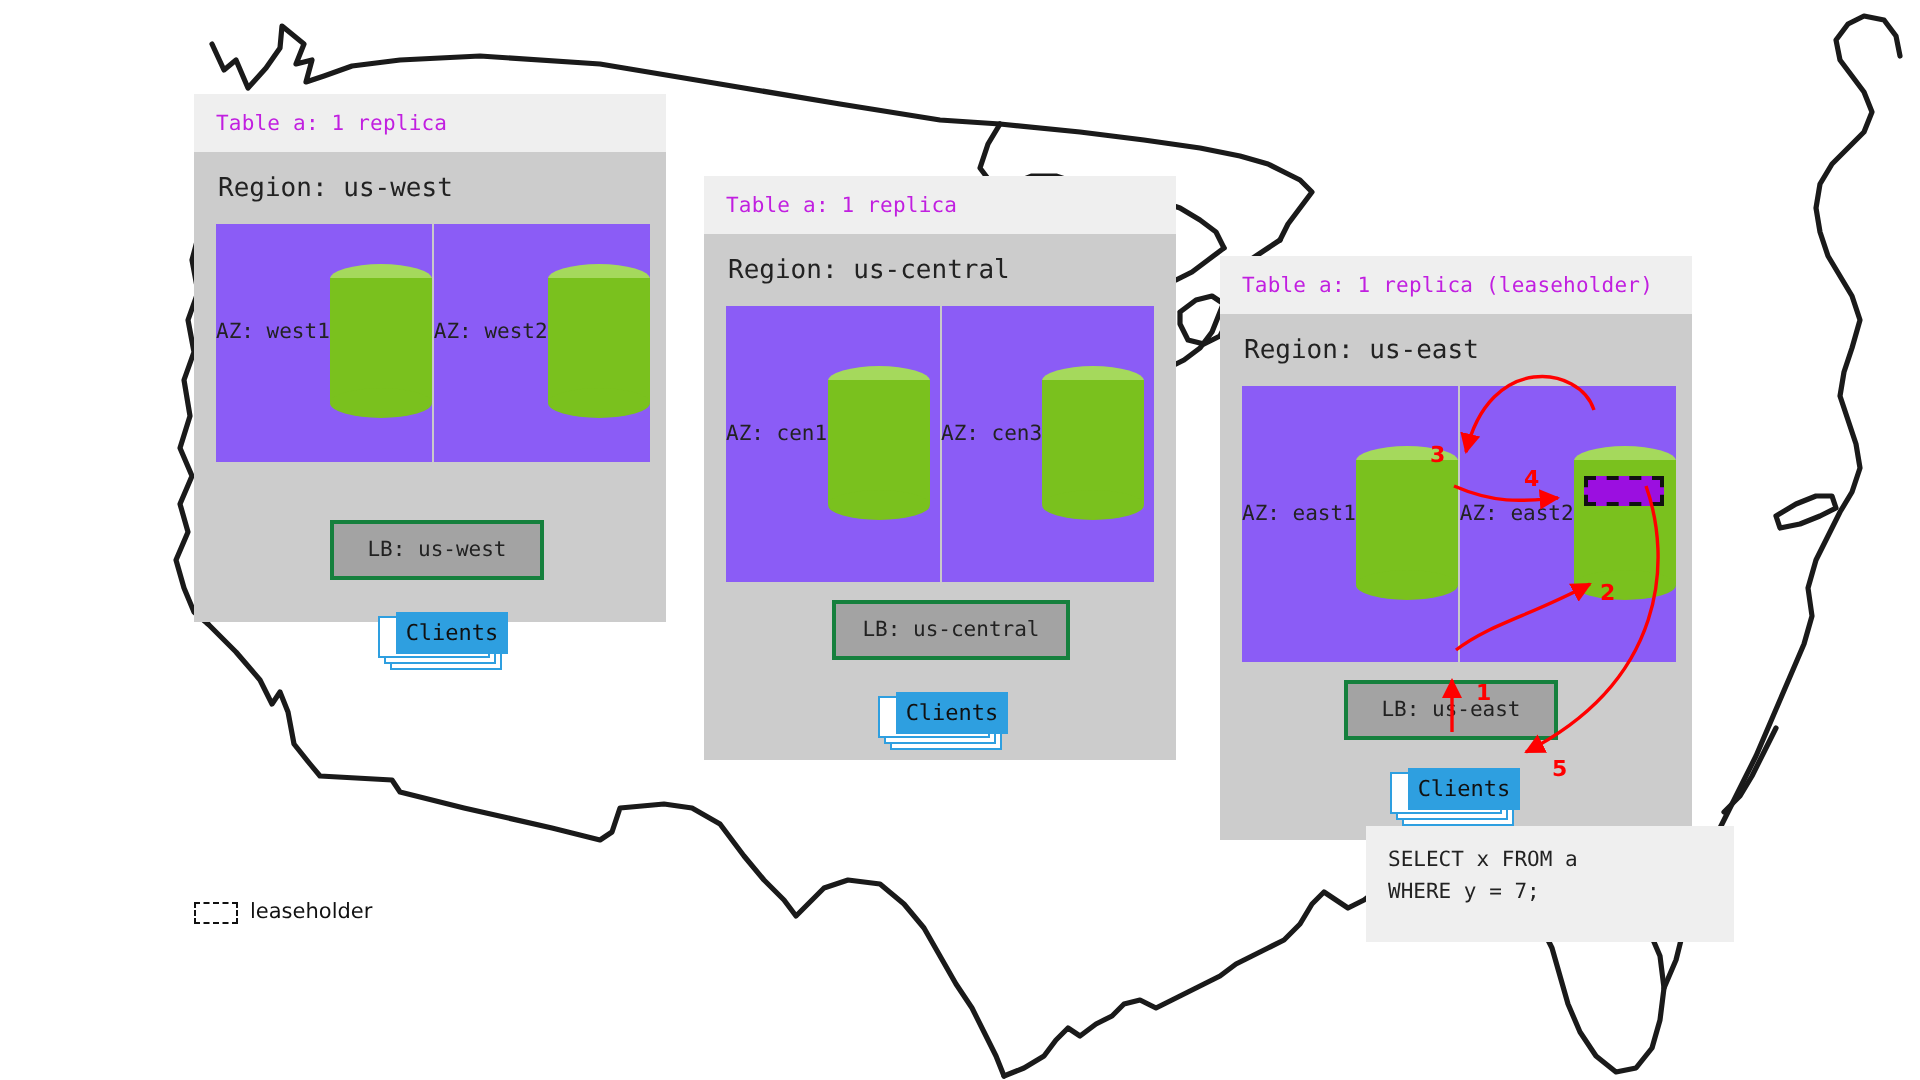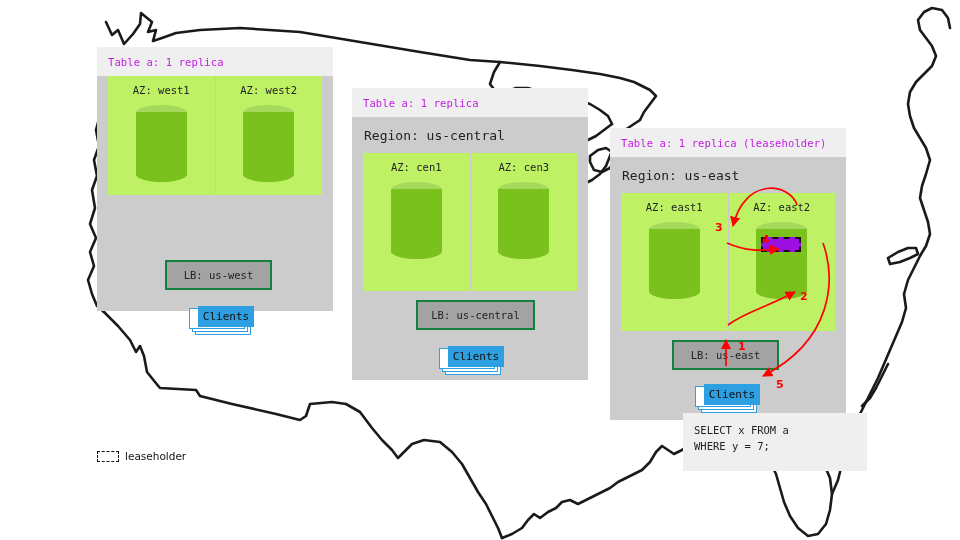--- a/index.html
+++ b/index.html
@@ -23,24 +23,24 @@
   }
   .panel-body{
     background:#cccccc;padding:0 11px 11px 11px;
   }
   .region-title{
     color:#222;font-size:13px;font-family:"DejaVu Sans Mono",monospace;
     padding:11px 0 10px 1px;white-space:nowrap;
   }
   .az-row{display:flex;background:#eeeeee;}
   .az-cell{
-    flex:1 1 0;background:#bef264;
+    flex:1 1 0;background:#8b5cf6;
     border-right:1px solid #c9c9c9;
     padding:8px 0 10px 0;
-    display:flex;flex-direction:column;align-items:center;
+    display:flex;align-items:center;
     position:relative;
   }
   .az-cell:last-child{border-right:none;}
   .az-label{
     font-size:10.5px;color:#222;font-family:"DejaVu Sans Mono",monospace;
     margin-bottom:9px;white-space:nowrap;
   }
 
   
   .cyl{position:relative;}
@@ -167,20 +167,21 @@
       <path d="M888,258 L898,252 L908,248 L916,248 L918,254 L910,258 L900,262
                L890,264 L888,258"></path>
 
       <path d="M862,406 L870,398 L876,388 L882,376 L888,364"></path>
     </g>
   </svg>
 
   <div class="region-panel" style="left:97px;top:47px;width:236px;">
     <div class="panel-header">Table a: 1 replica</div>
     <div class="panel-body" style="height:224px;position:relative;">
+      <div class="region-title">Region: us-west</div>
       <div class="az-row" style="height:119px;">
         <div class="az-cell">
           <div class="az-label">AZ: west1</div>
           <div class="cyl" style="width:51px;height:77px;">
             <div class="top" style="height:15px;"></div>
             <div class="body" style="top:7px;height:62px;"></div>
             <div class="bot" style="top:62px;height:15px;"></div>
           </div>
         </div>
         <div class="az-cell">

